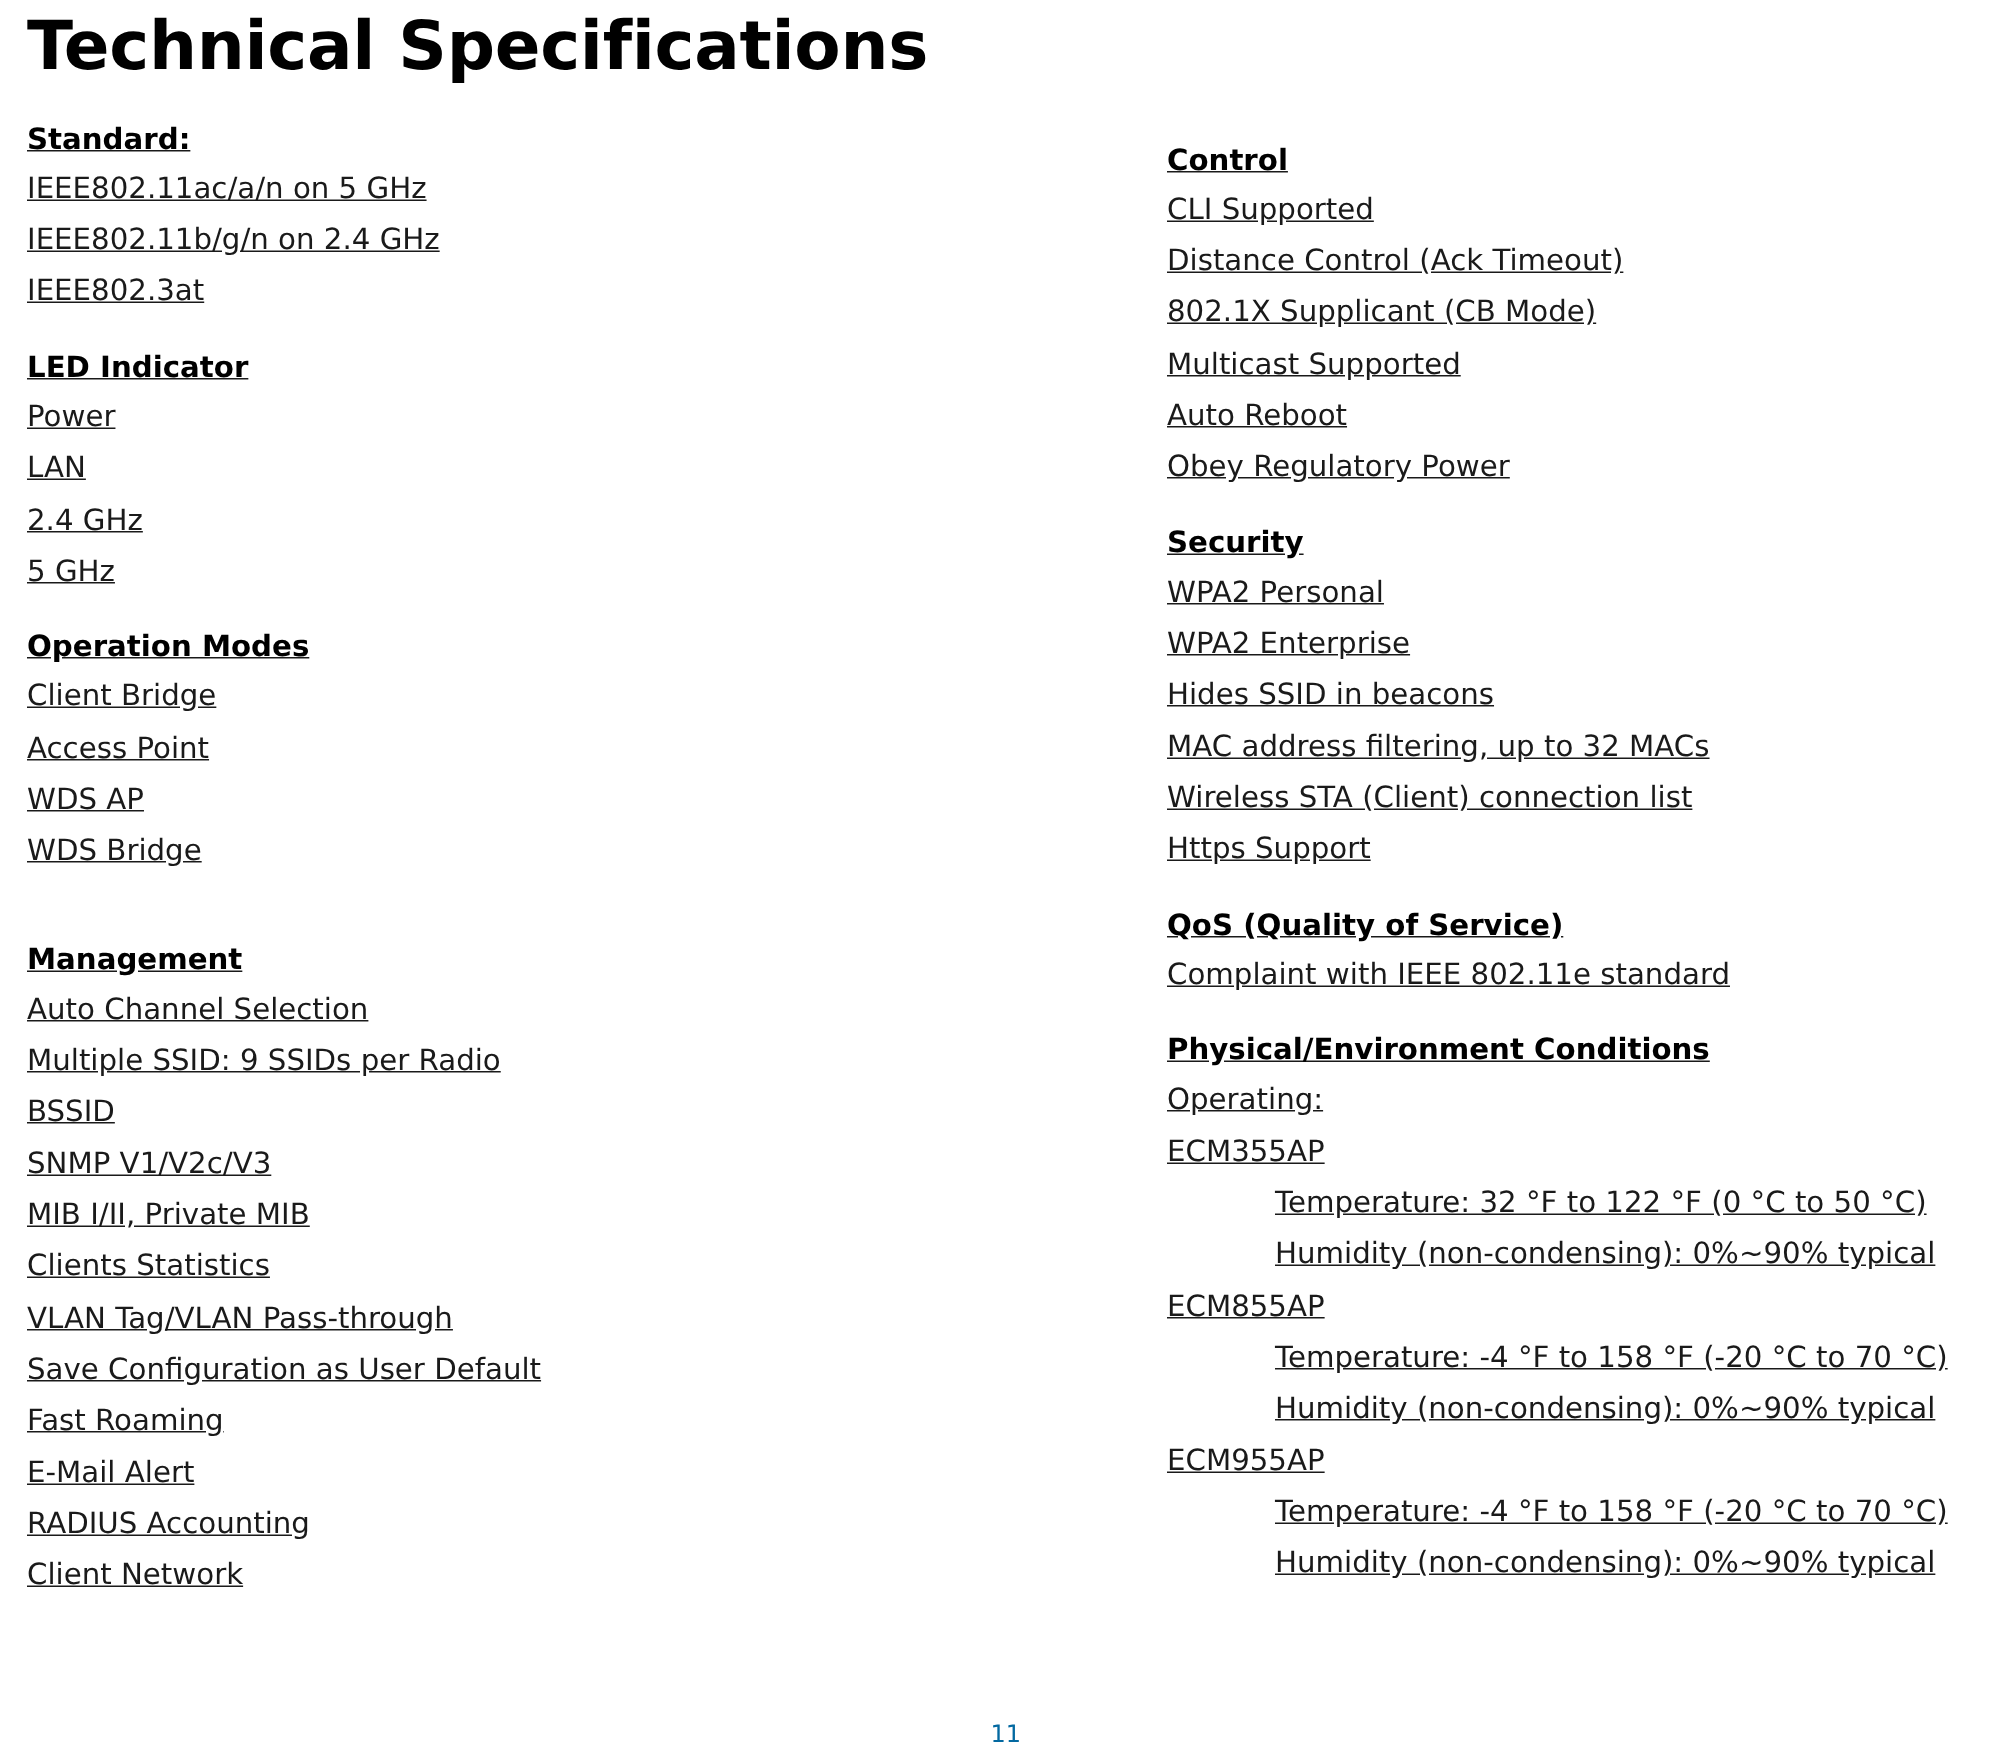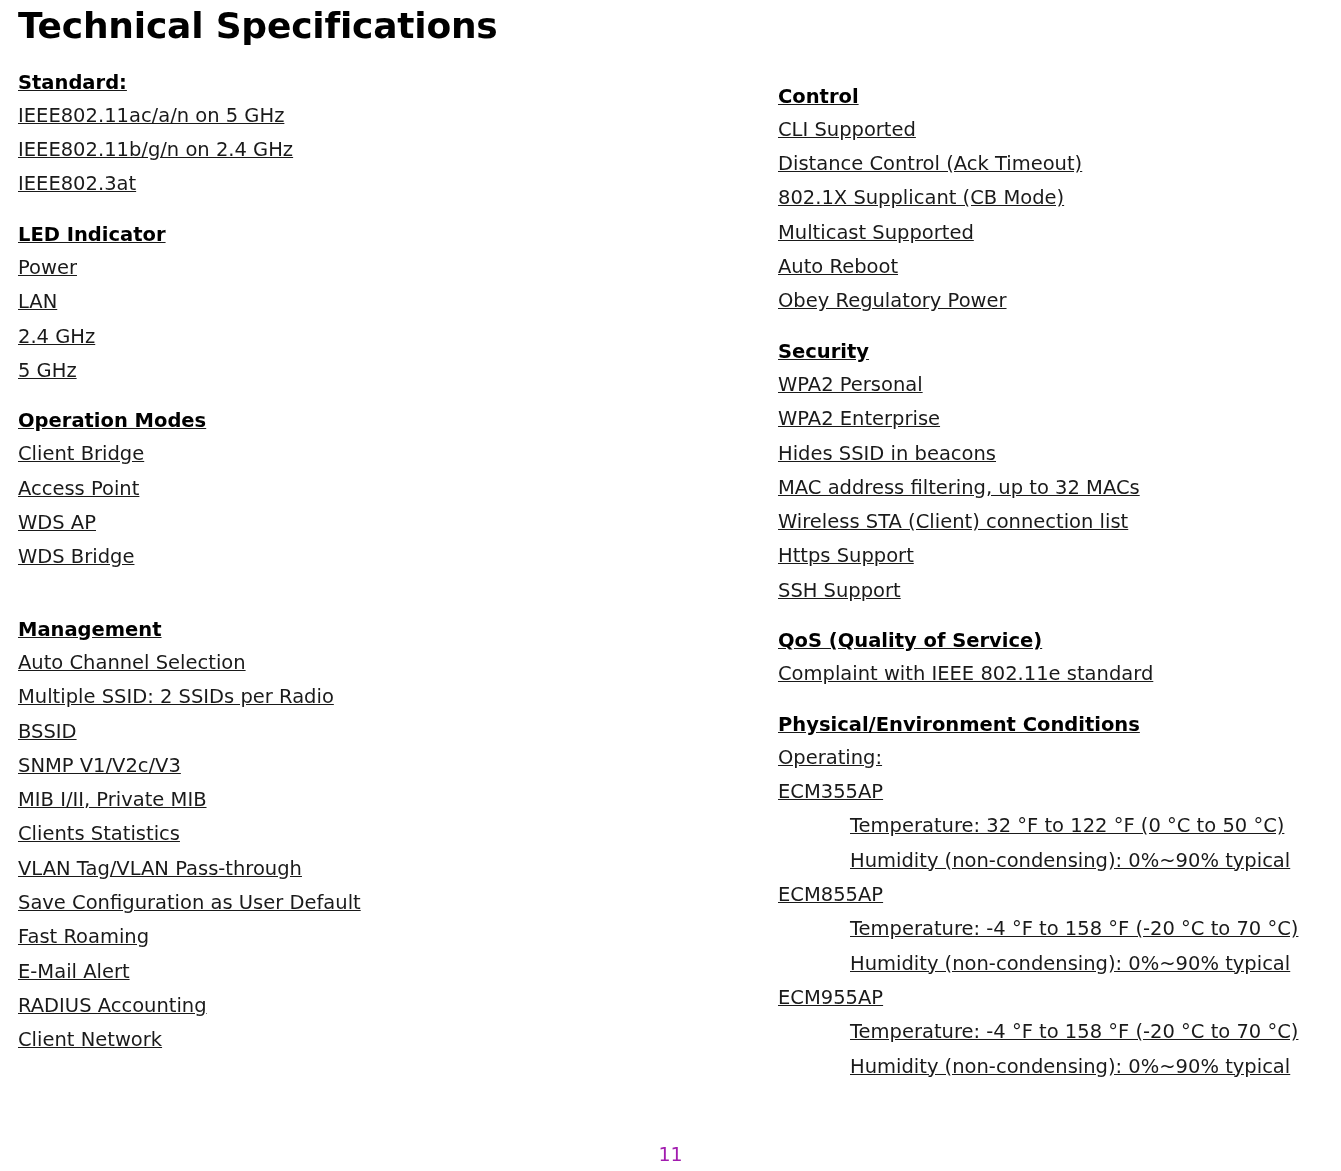--- a/index.html
+++ b/index.html
@@ -16,21 +16,21 @@
     overflow: hidden;
   }
   .page {
     position: relative;
     width: 1341px;
     height: 1171px;
     box-sizing: border-box;
     padding: 0 18px;
   }
   .page-title {
-    font-size: 36px;
+    font-size: 45px;
     font-weight: 700;
     letter-spacing: -0.2px;
     margin: 6px 0 22px 0;
     line-height: 1.1;
     color: #000;
   }
   .columns {
     display: flex;
     align-items: flex-start;
     gap: 0;
@@ -72,22 +72,22 @@
   }
   .gap-extra {
     margin-bottom: 40px;
   }
   .page-number {
     position: absolute;
     bottom: 12px;
     left: 0;
     width: 100%;
     text-align: center;
-    font-size: 19px;
-    color: #a21caf;
+    font-size: 16px;
+    color: #0369a1;
   }
 </style>
 </head>
 <body>
 
 <div class="page">
 
   <h1 class="page-title">Technical Specifications</h1>
 
   <div class="columns">
@@ -113,21 +113,21 @@
         <div class="sec-head">Operation Modes</div>
         <div class="sec-line">Client Bridge</div>
         <div class="sec-line">Access Point</div>
         <div class="sec-line">WDS AP</div>
         <div class="sec-line">WDS Bridge</div>
       </div>
 
       <div class="section">
         <div class="sec-head">Management</div>
         <div class="sec-line">Auto Channel Selection</div>
-        <div class="sec-line">Multiple SSID: 2 SSIDs per Radio</div>
+        <div class="sec-line">Multiple SSID: 9 SSIDs per Radio</div>
         <div class="sec-line">BSSID</div>
         <div class="sec-line">SNMP V1/V2c/V3</div>
         <div class="sec-line">MIB I/II, Private MIB</div>
         <div class="sec-line">Clients Statistics</div>
         <div class="sec-line">VLAN Tag/VLAN Pass-through</div>
         <div class="sec-line">Save Configuration as User Default</div>
         <div class="sec-line">Fast Roaming</div>
         <div class="sec-line">E-Mail Alert</div>
         <div class="sec-line">RADIUS Accounting</div>
         <div class="sec-line">Client Network</div>
@@ -147,21 +147,20 @@
       </div>
 
       <div class="section">
         <div class="sec-head">Security</div>
         <div class="sec-line">WPA2 Personal</div>
         <div class="sec-line">WPA2 Enterprise</div>
         <div class="sec-line">Hides SSID in beacons</div>
         <div class="sec-line">MAC address filtering, up to 32 MACs</div>
         <div class="sec-line">Wireless STA (Client) connection list</div>
         <div class="sec-line">Https Support</div>
-        <div class="sec-line">SSH Support</div>
       </div>
 
       <div class="section">
         <div class="sec-head">QoS (Quality of Service)</div>
         <div class="sec-line">Complaint with IEEE 802.11e standard</div>
       </div>
 
       <div class="section">
         <div class="sec-head">Physical/Environment Conditions</div>
         <div class="sec-line">Operating:</div>

